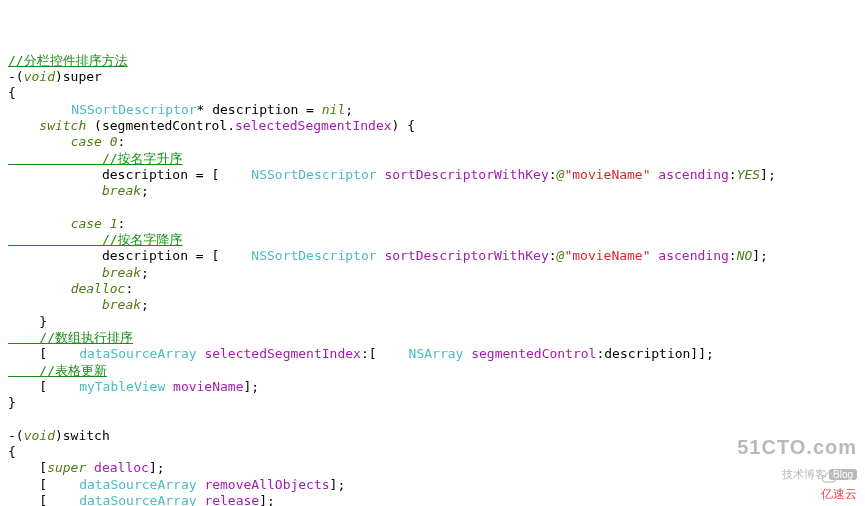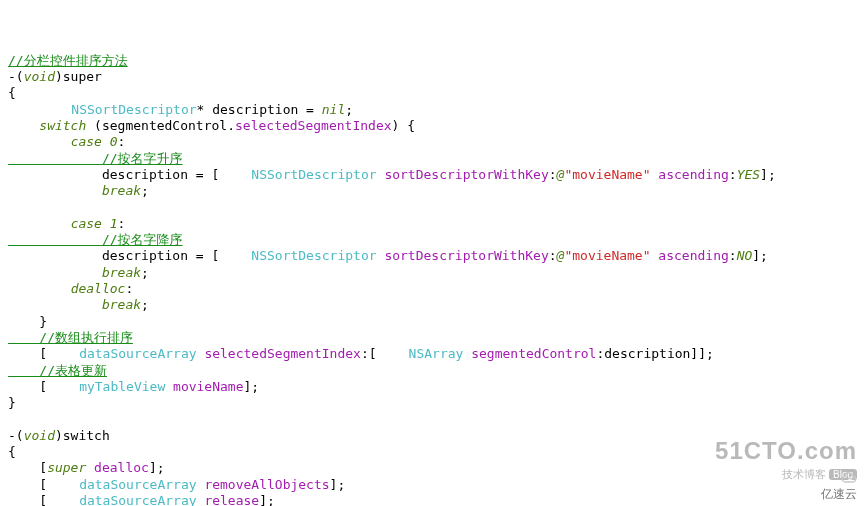--- a/index.html
+++ b/index.html
@@ -26,31 +26,30 @@
     position: absolute;
     right: 8px;
     bottom: 6px;
     text-align: right;
     font-family: Arial, sans-serif;
     color: #b9b9b9;
     line-height: 1.1;
     white-space: normal;
     pointer-events: none;
   }
-  .watermark .dom { font-size: 24px; font-weight: 900; letter-spacing: 1px; }
-  .watermark .sub { font-size: 11px; margin-top: 4px; }
+  .watermark .dom { font-size: 20px; font-weight: 900; letter-spacing: 1px; }
+  .watermark .sub { font-size: 11px; margin-top: 10px; }
   .watermark .blog { display:inline-block; background:#b9b9b9;color:#fff;border-radius:3px;padding:0 4px;font-size:10px;}
   .corner {
     position: absolute;
     right: 8px;
     bottom: 4px;
-    color: #737373;
+    color: #ef4444;
     font-family: Arial, sans-serif;
     font-size: 12px;
-    text-align: right;
   }
   .corner svg { vertical-align: middle; }
 </style>
 </head>
 <body>
 
 
 <div><span class="cm">//分栏控件排序方法</span>
 <span><span>-(</span><span class="kw">void</span><span>)super</span></span>
 <span>{</span>

